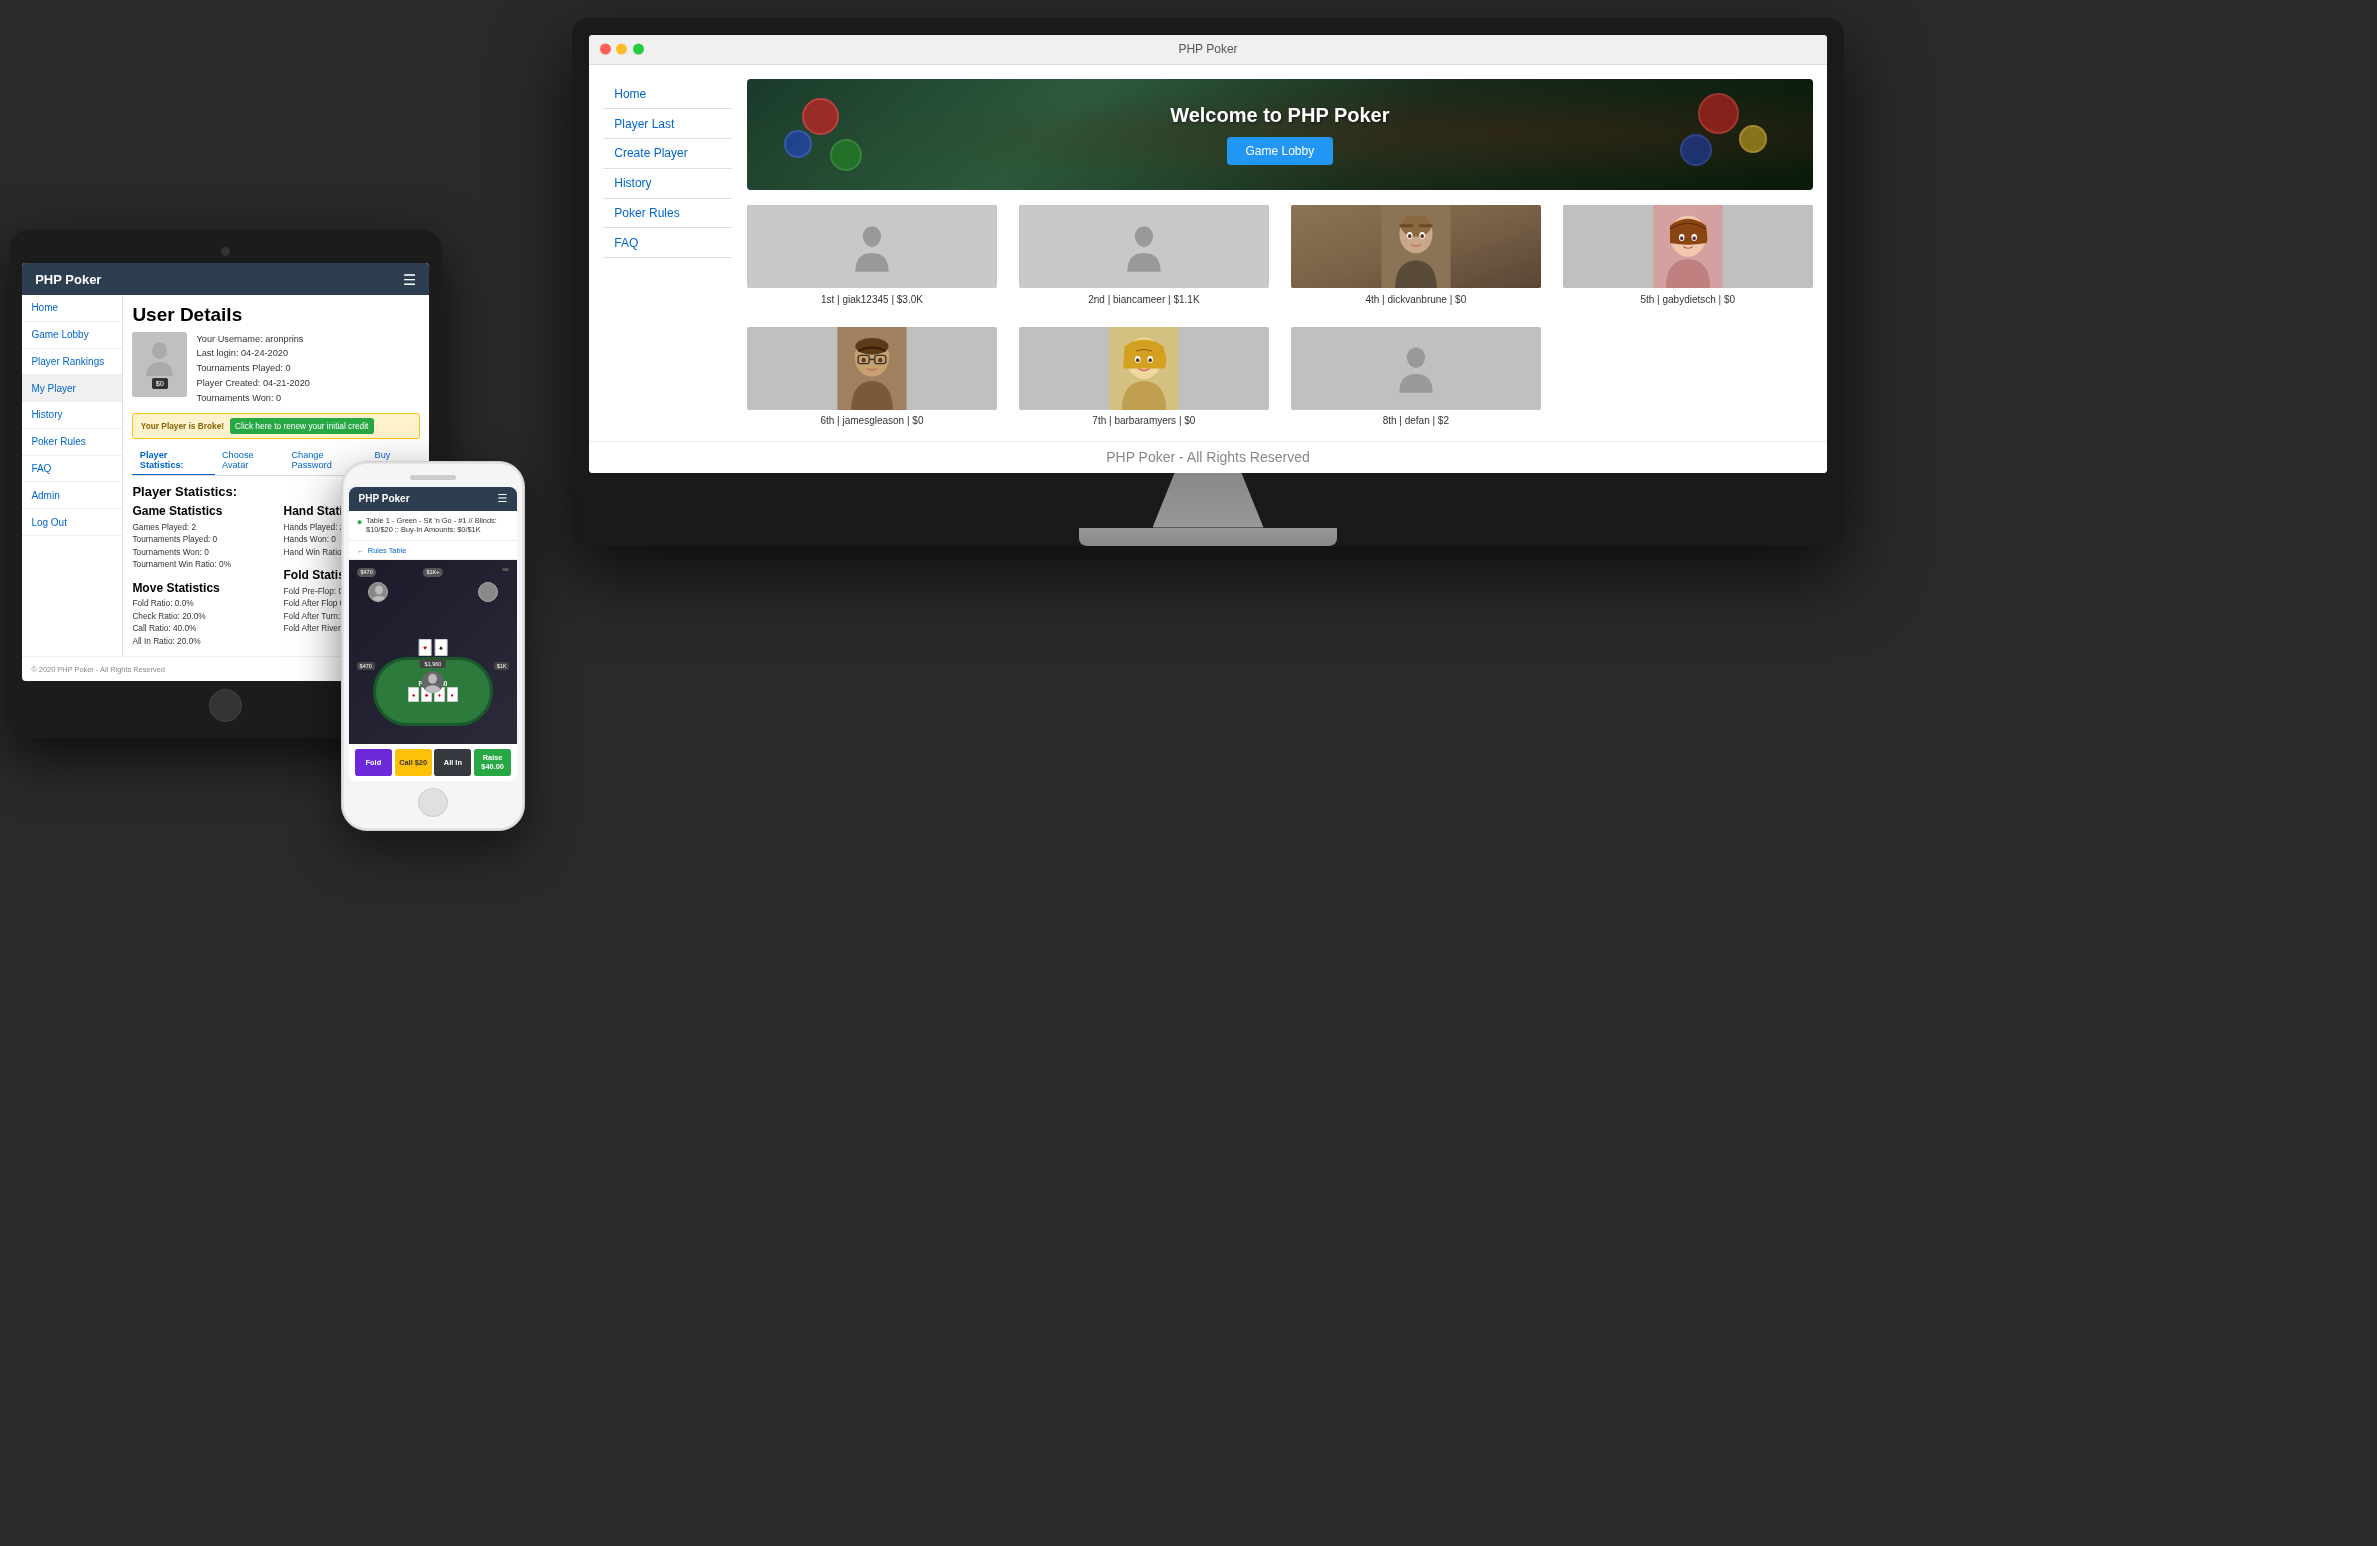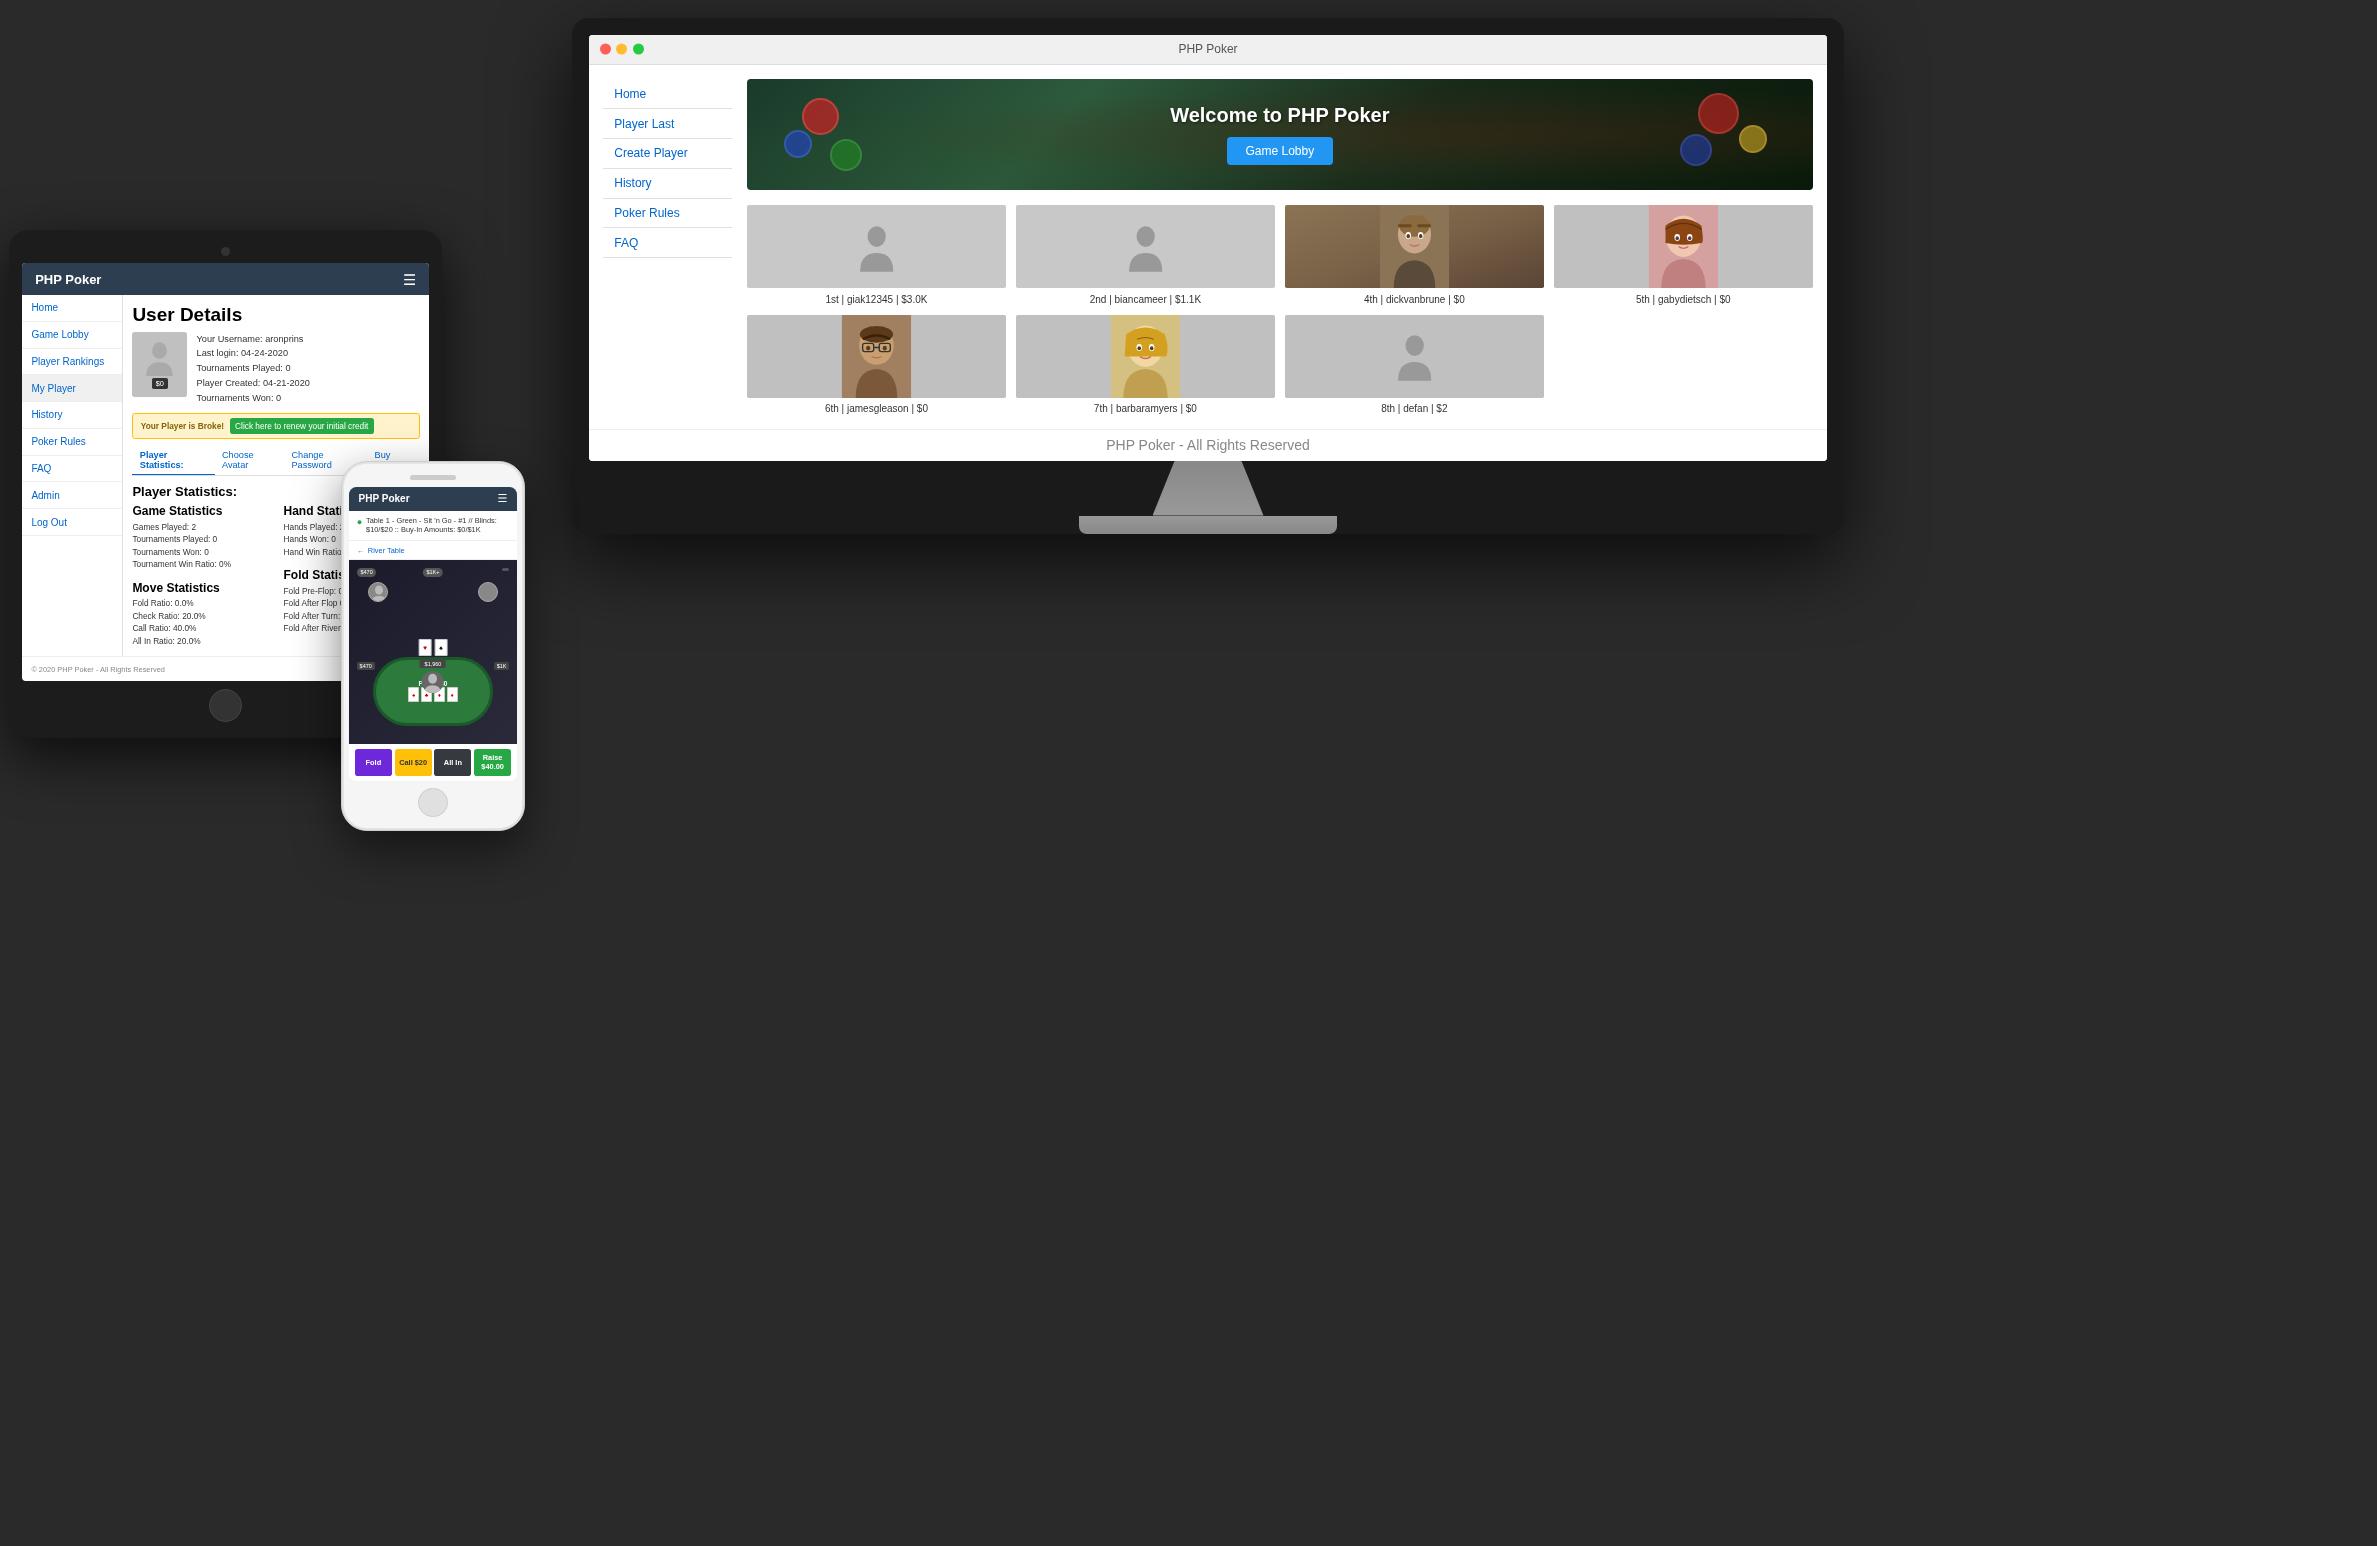--- a/index.html
+++ b/index.html
@@ -135,21 +135,21 @@
       border-radius: 3.7px;
       font-size: 12px;
       cursor: pointer;
       margin-top: 9.2px;
       position: relative;
       z-index: 1;
     }
     .player-grid {
       display: grid;
       grid-template-columns: repeat(4, 1fr);
-      gap: 10px;
+      gap: 22px;
     }
     .player-card {
       text-align: center;
     }
     .player-avatar {
       width: 100%;
       height: 83px;
       background: #c0c0c0;
       border-radius: 1.8px;
       display: flex;
@@ -776,21 +776,21 @@
         <span class="phone-title">PHP Poker</span>
         <span class="phone-menu">☰</span>
       </div>
 
       <div class="phone-table-info">
         <span class="phone-table-icon">●</span>
         <span>Table 1 - Green - Sit 'n Go - #1 // Blinds: $10/$20 :: Buy-In Amounts: $0/$1K</span>
       </div>
       <div class="phone-leave">
         <span>←</span>
-        <span>River Table</span>
+        <span>Rules Table</span>
       </div>
 
       <div class="phone-game-area">
 
         <div style="position:absolute;inset:0;background:linear-gradient(135deg,#1a1a2a,#2a2a3a);"></div>
 
         <div class="phone-seat" style="top:7.4px;left:7.4px;background:#555;">$470</div>
         <div class="phone-seat" style="top:7.4px;left:50%;transform:translateX(-50%);background:#555;">$1K+</div>
         <div class="phone-seat" style="top:7.4px;right:7.4px;background:#555;"></div>
 

